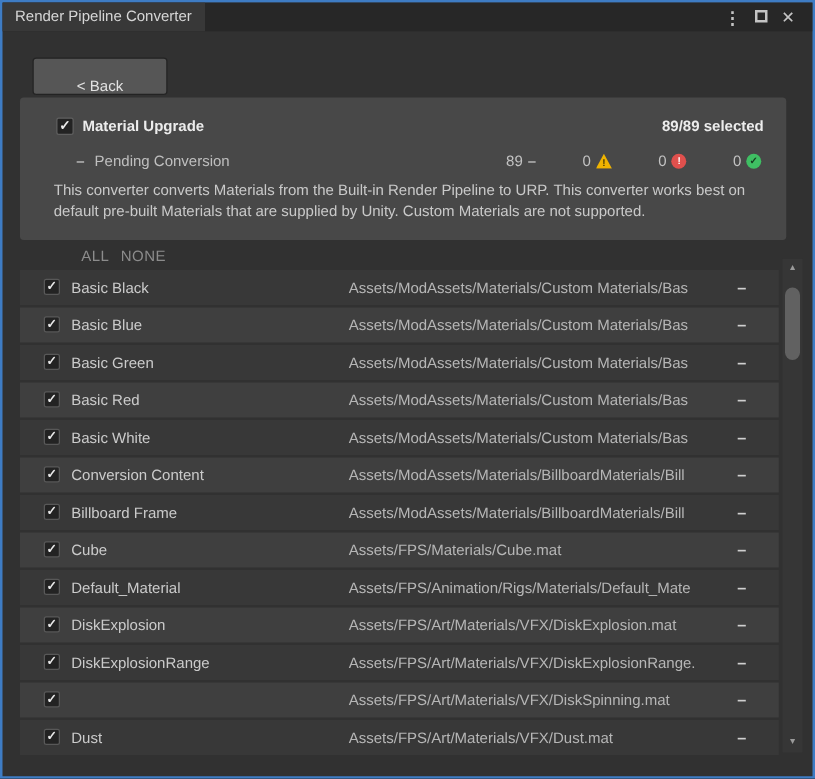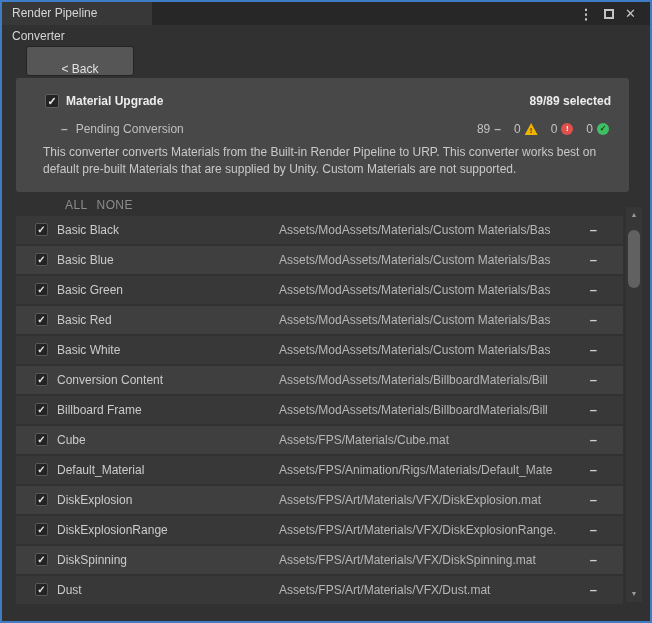--- a/index.html
+++ b/index.html
@@ -4,21 +4,21 @@
 <style>
   html,body{margin:0;padding:0;background:#1b1b1b;}
   *{box-sizing:border-box;}
   .window{
     position:relative;width:652px;height:623px;
     background:#313131;border:2px solid #3e7cc4;overflow:hidden;
     font-family:"Liberation Sans",sans-serif;color:#c8c8c8;
   }
   
   .titlebar{position:absolute;top:0;left:0;right:0;height:23px;background:#272727;}
-  .tab{position:absolute;left:0;top:0;width:150px;height:23px;background:#383838;
+  .tab{position:absolute;left:0;top:0;width:162px;height:23px;background:#383838;
        color:#d6d6d6;font-size:12px;line-height:23px;padding-left:10px;cursor:default;}
   .win-controls{position:absolute;right:14px;top:0;height:23px;display:flex;gap:11px;align-items:center;}
   .win-controls span{color:#c4c4c4;cursor:pointer;}
   .kebab{font-size:14px;font-weight:700;line-height:14px;}
   .maxbox{width:10px;height:10px;border:2px solid #c4c4c4;display:inline-block;}
   .closex{font-size:13px;}
   
   .back-btn{position:absolute;left:24px;top:44px;width:108px;height:19px;
     background:#565656;border:1px solid #232323;border-radius:3px;
     color:#e2e2e2;font-size:12px;font-family:"Liberation Sans",sans-serif;
@@ -32,21 +32,21 @@
     border-radius:2px;display:inline-flex;align-items:center;justify-content:center;
     flex:none;cursor:pointer;}
   .checkbox .mark{color:#eaeaea;font-size:11px;line-height:11px;font-weight:700;}
   .panel-title{margin-left:7px;font-size:12px;font-weight:700;color:#ececec;}
   .selected-summary{margin-left:auto;font-size:12px;font-weight:700;color:#ececec;}
   .pending-row{position:absolute;left:0;right:0;top:42px;height:18px;
     display:flex;align-items:center;padding:0 20px 0 45px;cursor:pointer;}
   .dash-ic{color:#b5b5b5;font-weight:700;font-size:12px;}
   .pending-label{margin-left:8px;font-size:12px;color:#bfbfbf;}
   .count-cluster{margin-left:auto;display:flex;align-items:center;gap:13px;}
-  .count{display:flex;align-items:center;gap:4px;font-size:12px;color:#c3c3c3;}
+  .count{display:flex;align-items:center;gap:4px;font-size:12px;color:#c3c3c3;margin-left:24px;}
   .warn-tri{width:13px;height:12px;background:#f0b400;
     clip-path:polygon(50% 0,100% 100%,0 100%);
     display:inline-flex;align-items:flex-end;justify-content:center;}
   .warn-tri i{font-style:normal;font-size:8px;font-weight:700;color:#4a3a00;line-height:9px;}
   .err-circ{width:12px;height:12px;border-radius:50%;background:#e0504d;
     display:inline-flex;align-items:center;justify-content:center;}
   .err-circ i{font-style:normal;font-size:8px;font-weight:700;color:#ffffff;line-height:8px;}
   .ok-circ{width:12px;height:12px;border-radius:50%;background:#3fbf63;
     display:inline-flex;align-items:center;justify-content:center;}
   .ok-circ i{font-style:normal;font-size:8px;font-weight:700;color:#14381f;line-height:8px;}
@@ -235,21 +235,20 @@
     </span>
     <span class="row-name">DiskExplosionRange</span>
     <span class="row-path">Assets/FPS/Art/Materials/VFX/DiskExplosionRange.</span>
     <span class="row-dash">–</span>
   </div>
 
   <div class="row">
     <span class="checkbox">
       <span class="mark">✓</span>
     </span>
-    <span class="row-name">DiskSpinning</span>
     <span class="row-path">Assets/FPS/Art/Materials/VFX/DiskSpinning.mat</span>
     <span class="row-dash">–</span>
   </div>
 
   <div class="row">
     <span class="checkbox">
       <span class="mark">✓</span>
     </span>
     <span class="row-name">Dust</span>
     <span class="row-path">Assets/FPS/Art/Materials/VFX/Dust.mat</span>

